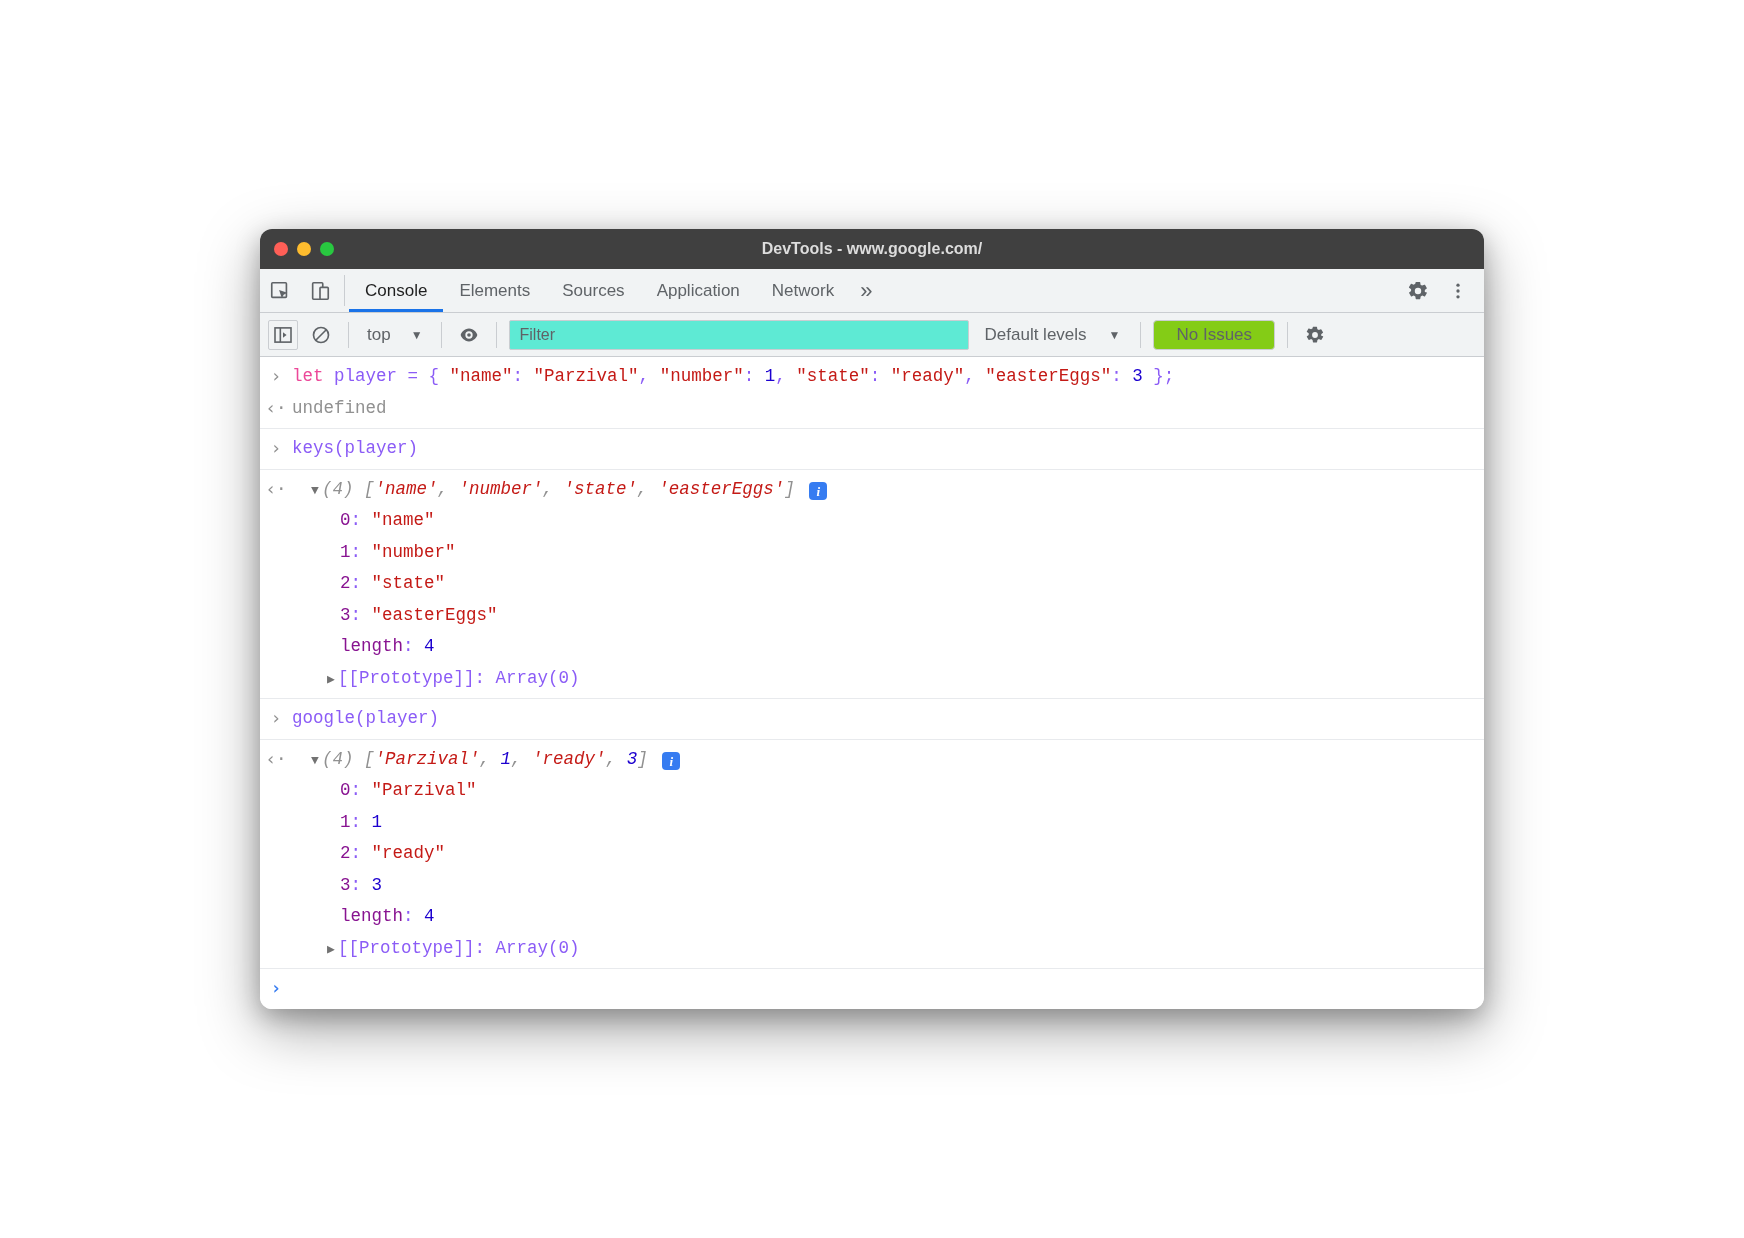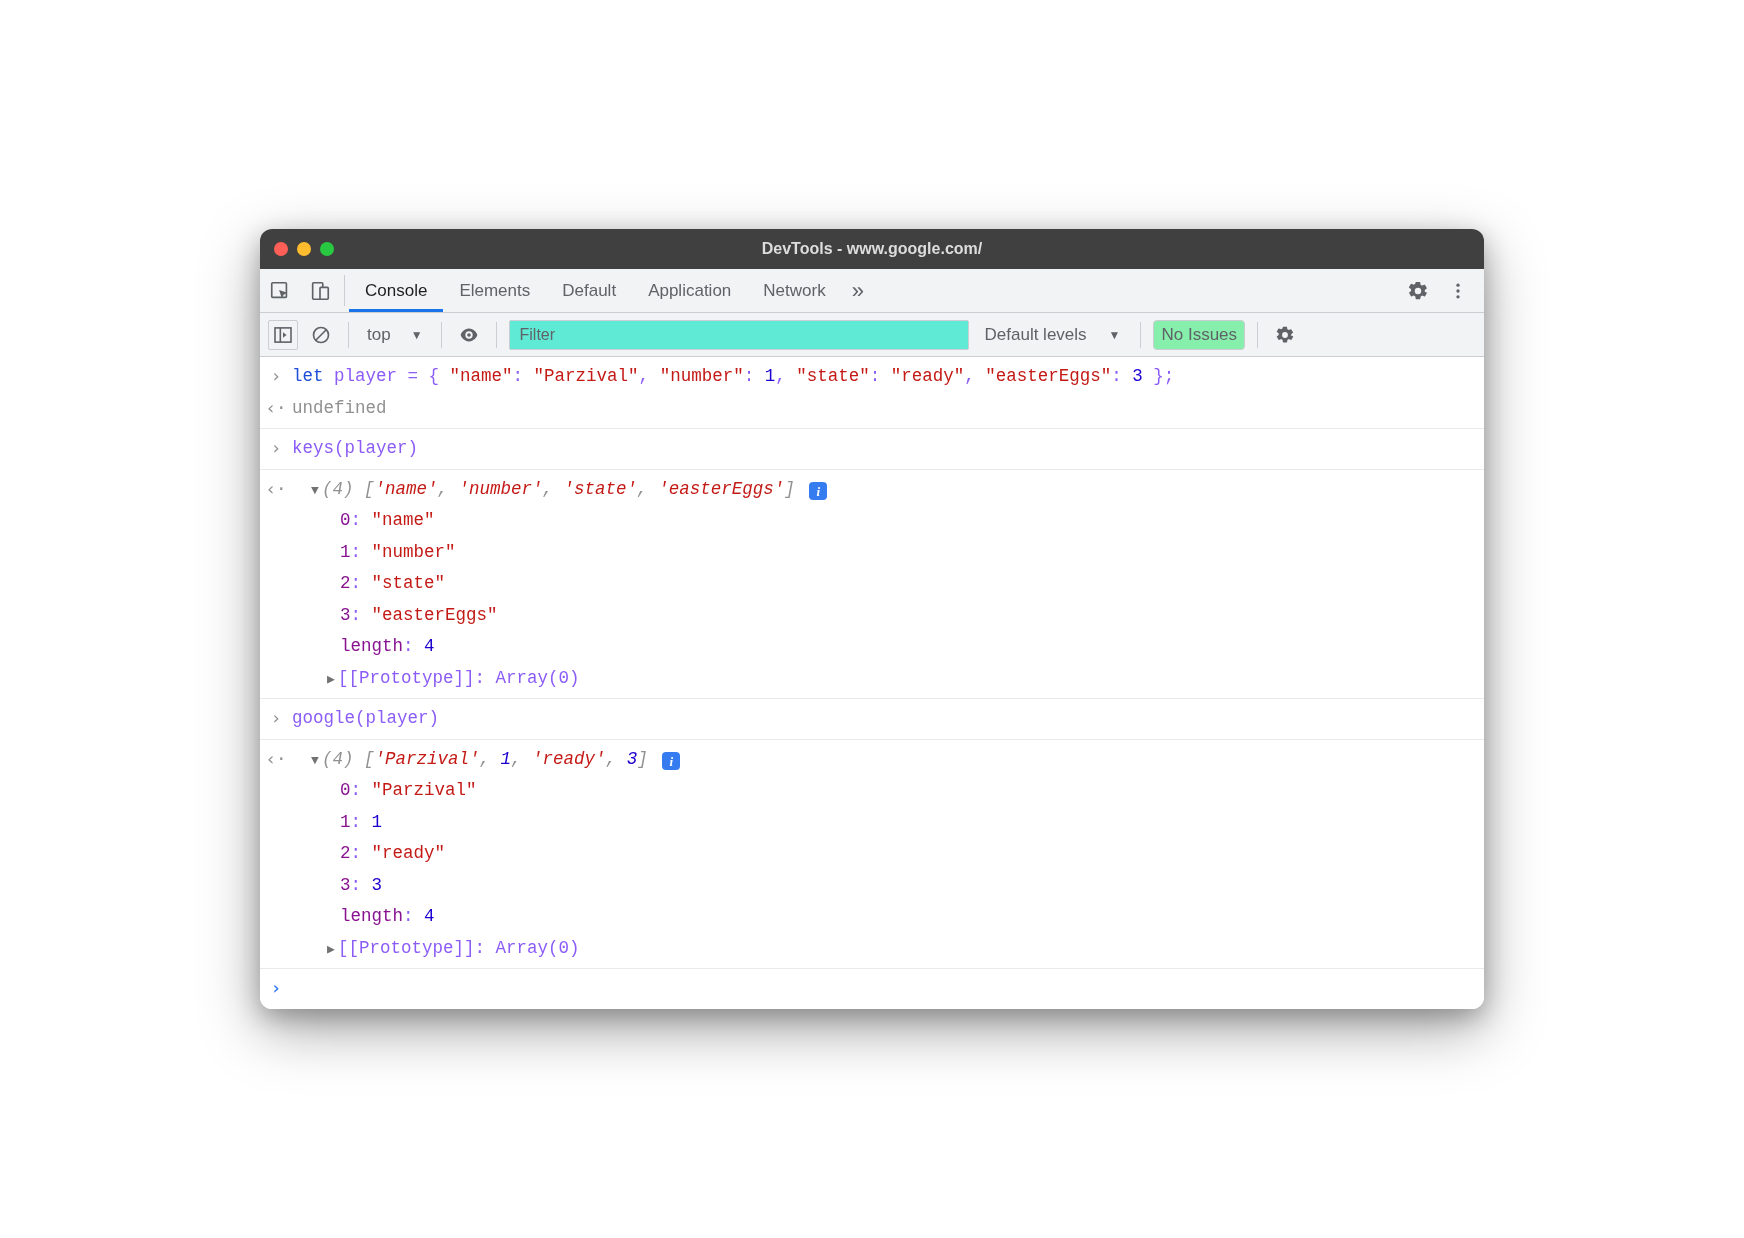--- a/index.html
+++ b/index.html
@@ -91,23 +91,23 @@
     background: #5eead4;
     padding: 0 10px;
     font-size: 16px;
     color: #333;
     border-radius: 2px;
   }
   .filter::placeholder { color:#5f6367; }
   .levels { display:flex; align-items:center; gap:22px; color:#5f6367; padding:0 8px; font-size:17px;}
   .issues {
     height: 30px;
-    padding: 0 7px;
+    padding: 0 22px;
     border: 1px solid #cacdd1;
-    background: #86efac;
+    background: #84cc16;
     border-radius: 4px;
     display:flex; align-items:center;
     color:#5f6367;
     font-size:17px;
   }
   .console {
     font-family: Menlo, Consolas, "Courier New", monospace;
     font-size: 17.5px;
     line-height: 1.8;
     background: #fff;
@@ -120,21 +120,21 @@
     flex-shrink: 0;
     text-align: center;
     color: #919191;
     font-family: Menlo, Consolas, monospace;
     user-select: none;
   }
   .gutter.prompt { color:#367cf1; font-weight:600;}
   .content { flex:1; white-space: pre; }
   .indent1 { padding-left: 16px; }
   .indent2 { padding-left: 48px; }
-  .kw { color:#1d4ed8; }
+  .kw { color:#ec4899; }
   .str { color:#c41a16; }
   .num, .bool { color:#1c00cf; }
   .prop { color:#881391; }
   .proto { color:#8b5cf6; }
   .dim { color:#919191; font-style: italic; }
   .undef { color:#919191; }
   .black { color:#8b5cf6; }
   .arrow { color:#727272; display:inline-block; width:14px; text-align:center; font-size:13px;}
   .infobadge {
     display:inline-flex;
@@ -176,21 +176,21 @@
     <div class="iconbtn">
       <svg width="22" height="22" viewBox="0 0 24 24" fill="none" stroke="#5f6367" stroke-width="1.8">
         <rect x="4" y="3" width="11" height="18" rx="1"></rect>
         <rect x="12" y="8" width="9" height="13" rx="1" fill="#f1f3f4"></rect>
       </svg>
     </div>
     <div class="sep"></div>
     <div class="tabs">
       <div class="tab active">Console</div>
       <div class="tab">Elements</div>
-      <div class="tab">Default</div>
+      <div class="tab">Sources</div>
       <div class="tab">Application</div>
       <div class="tab">Network</div>
     </div>
     <div class="more">»</div>
     <div class="right-icons">
       <div class="iconbtn">
         <svg width="22" height="22" viewBox="0 0 24 24" fill="#5f6367">
             <path d="M19.4 13a7.8 7.8 0 0 0 .1-1 7.8 7.8 0 0 0-.1-1l2.1-1.6a.5.5 0 0 0 .1-.7l-2-3.4a.5.5 0 0 0-.6-.2l-2.5 1a7.6 7.6 0 0 0-1.7-1l-.4-2.6a.5.5 0 0 0-.5-.4h-4a.5.5 0 0 0-.5.4L9 4.1a7.6 7.6 0 0 0-1.7 1l-2.5-1a.5.5 0 0 0-.6.2l-2 3.4a.5.5 0 0 0 .1.7L4.5 10a7.8 7.8 0 0 0-.1 1 7.8 7.8 0 0 0 .1 1l-2.1 1.6a.5.5 0 0 0-.1.7l2 3.4a.5.5 0 0 0 .6.2l2.5-1a7.6 7.6 0 0 0 1.7 1l.4 2.6a.5.5 0 0 0 .5.4h4a.5.5 0 0 0 .5-.4l.4-2.6a7.6 7.6 0 0 0 1.7-1l2.5 1a.5.5 0 0 0 .6-.2l2-3.4a.5.5 0 0 0-.1-.7ZM12 15.5A3.5 3.5 0 1 1 15.5 12 3.5 3.5 0 0 1 12 15.5Z"></path>
           </svg>
       </div>

